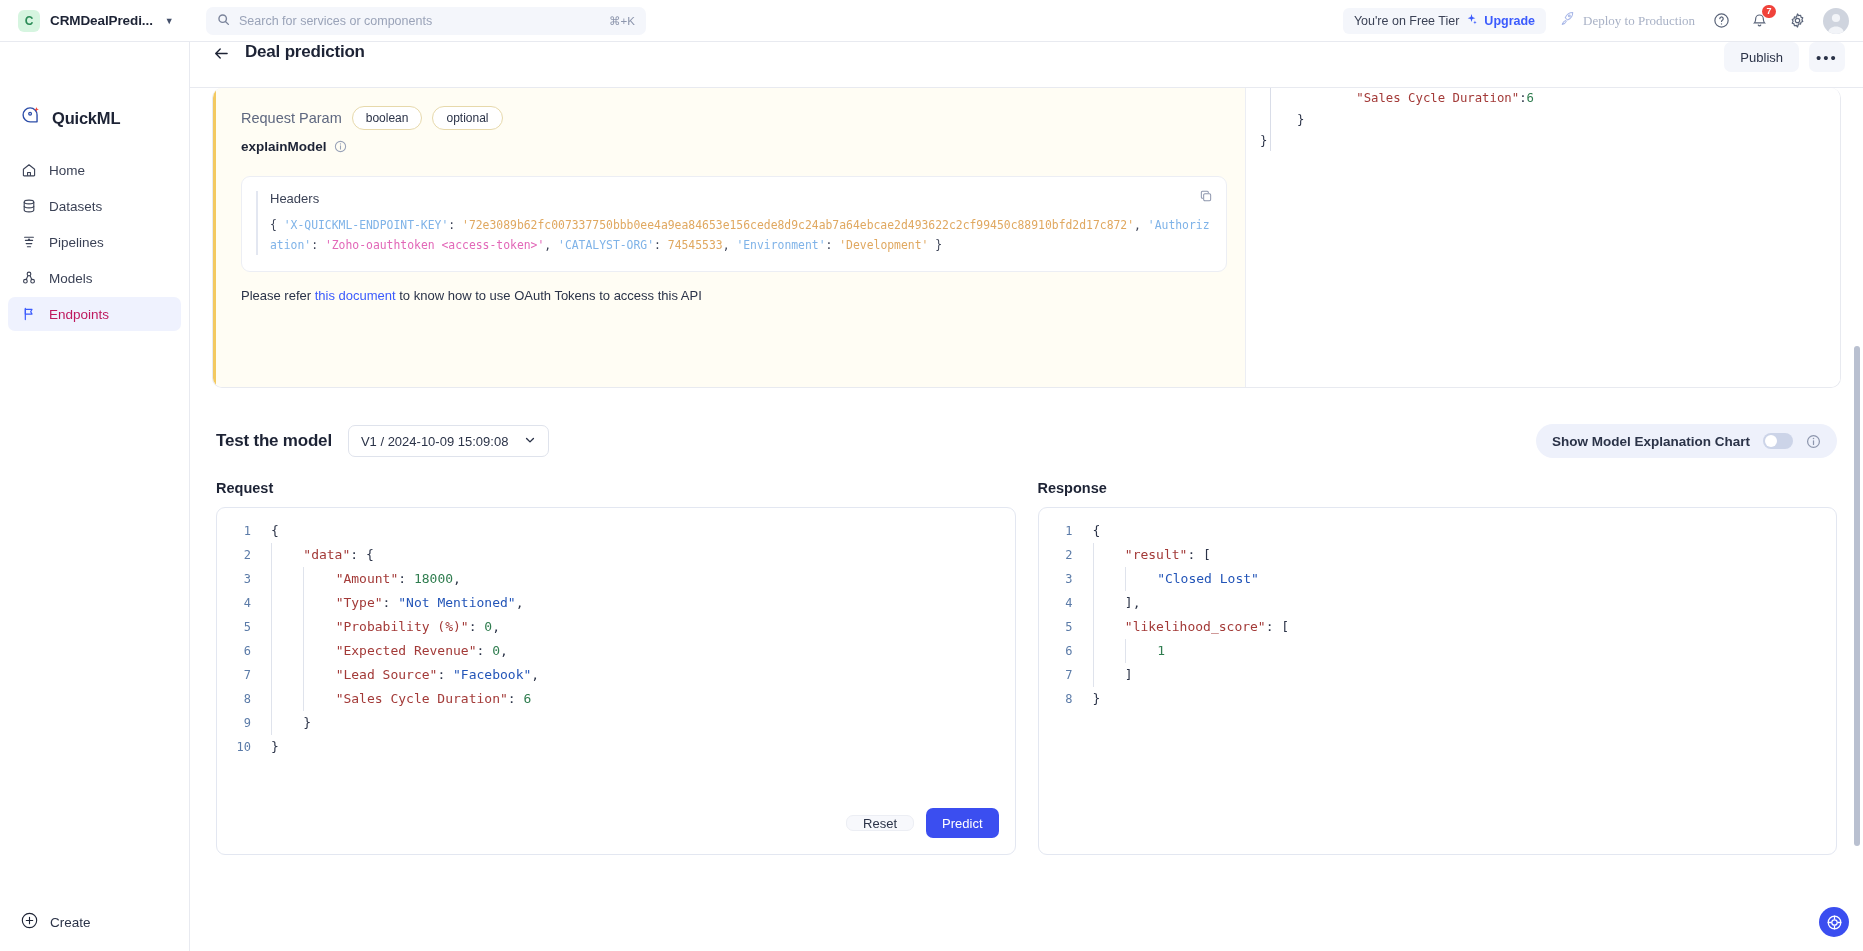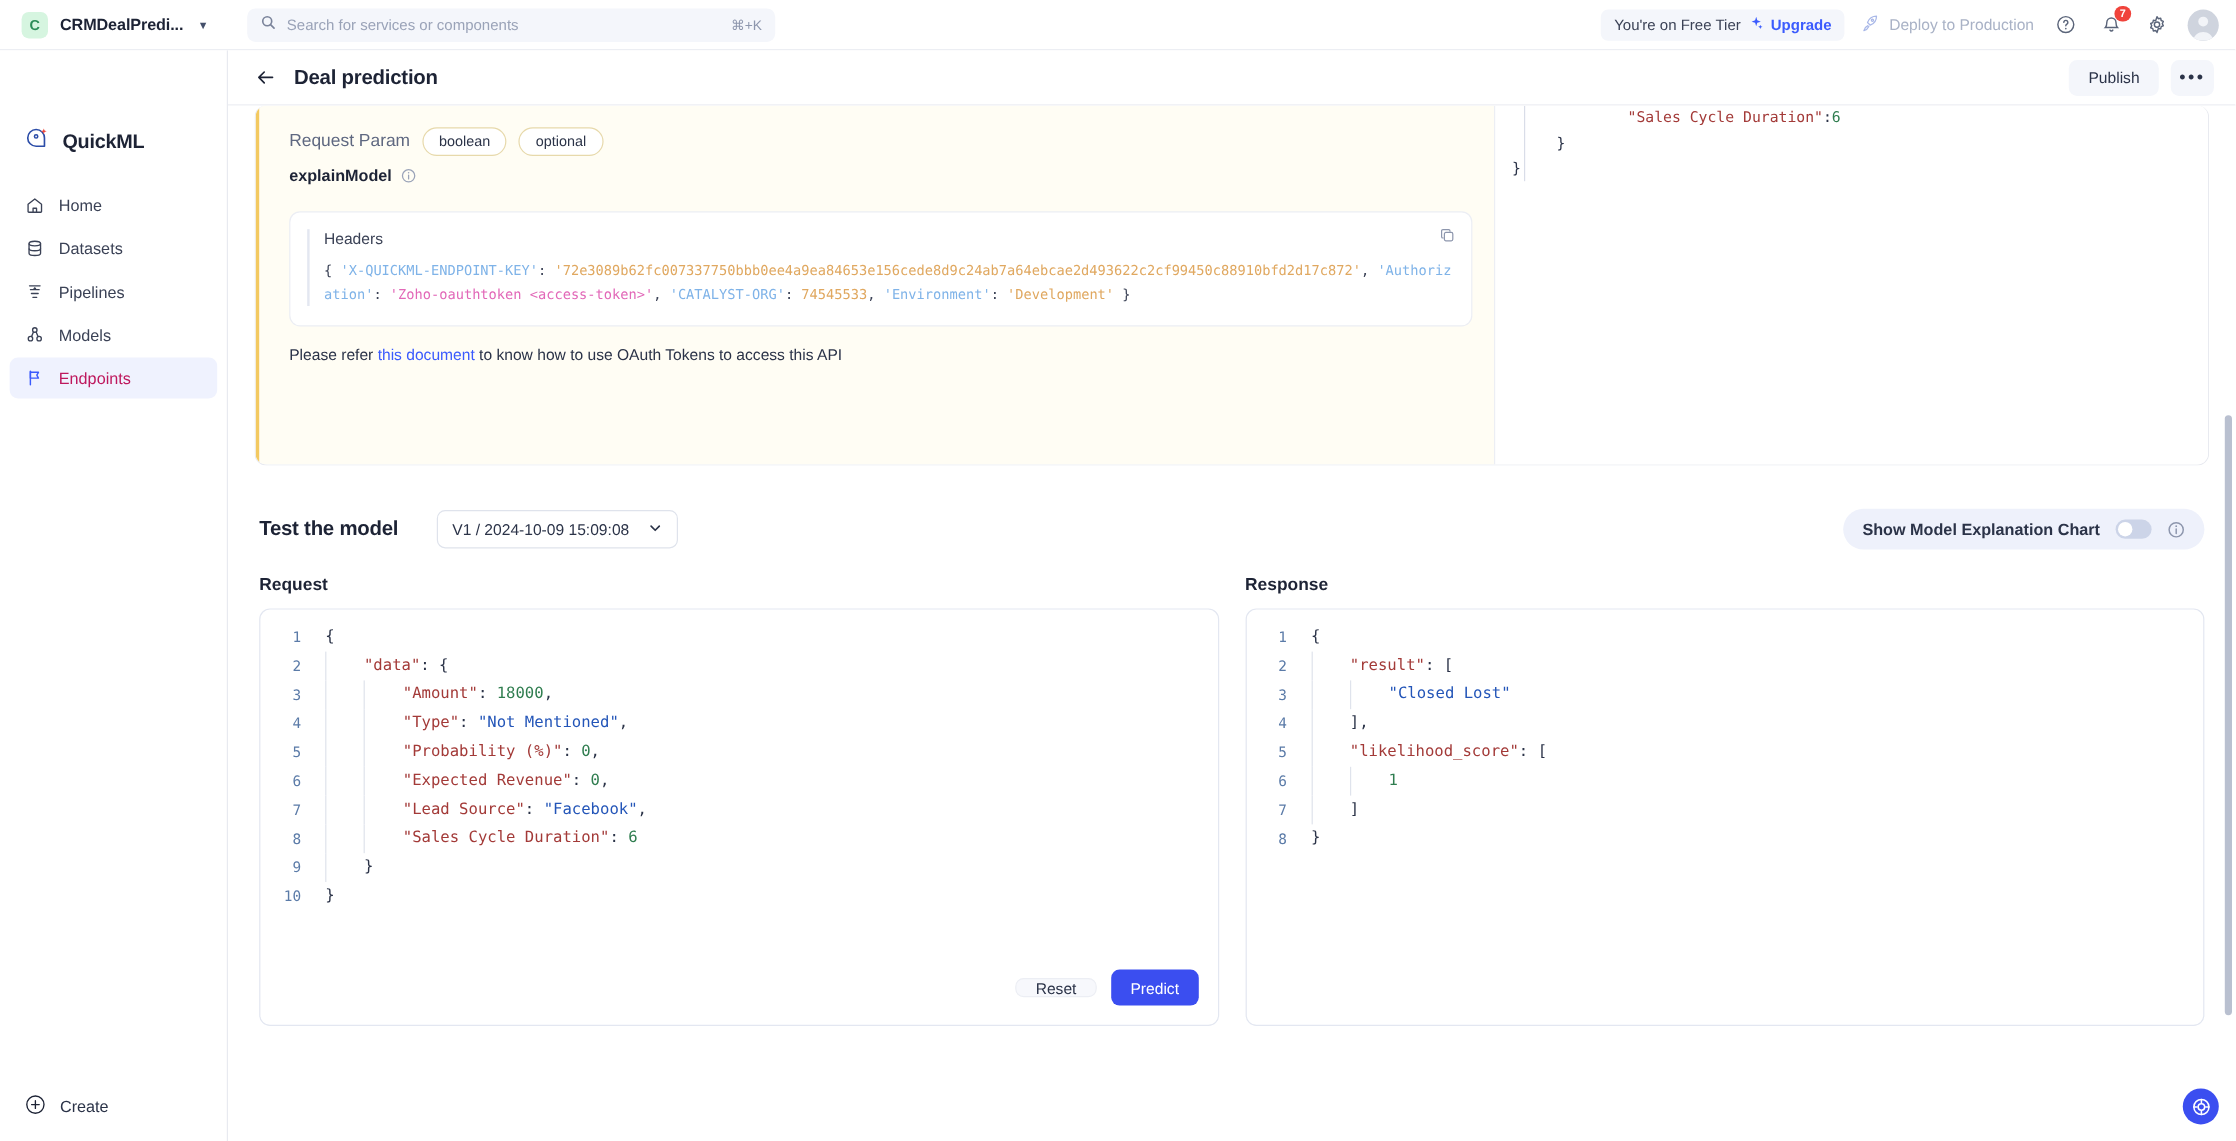--- a/index.html
+++ b/index.html
@@ -49,21 +49,21 @@
 
   .top-right { margin-left: auto; display: flex; align-items: center; gap: 14px; }
   .tier-pill {
     height: 26px; border-radius: 6px; background: #f4f6fb;
     display: flex; align-items: center; gap: 7px; padding: 0 11px;
     font-size: 12.5px; color: #3b4256;
   }
   .tier-pill .upgrade { color: #3b5bfd; font-weight: 700; }
   .deploy {
     display: flex; align-items: center; gap: 8px;
-    font-size: 13px; color: #a9b2c6;
+    font-size: 13px; color: #a9b2c6; font-family: Liberation Serif, serif;
   }
   .icon-btn {
     width: 24px; height: 24px; display: flex; align-items: center; justify-content: center;
     color: #5a6479; position: relative;
   }
   .badge-count {
     position: absolute; top: -4px; right: -5px;
     background: #f0433b; color: #fff;
     font-size: 9px; font-weight: 700; line-height: 1;
     border-radius: 8px; padding: 2px 4px; min-width: 14px; text-align: center;
@@ -104,21 +104,21 @@
   .create {
     margin-top: auto; padding: 0 0 18px 20px;
     display: flex; align-items: center; gap: 11px;
     font-size: 13.5px; color: #2b3348;
   }
 
   
   .main { flex: 1; min-width: 0; display: flex; flex-direction: column; background: #fff; }
   .page-head {
     height: 46px; flex: 0 0 46px;
-    display: flex; align-items: center;
+    display: flex; align-items: flex-start;
     border-bottom: 1px solid #e8eaf0;
     padding: 0 18px 0 20px;
   }
   .back-arrow { width: 22px; height: 22px; display:flex; align-items:center; justify-content:center; color:#1d2335; }
   .page-title { font-size: 17px; font-weight: 600; margin-left: 13px; letter-spacing: -.2px; }
   .head-actions { margin-left: auto; display: flex; align-items: center; gap: 10px; }
   .btn-soft {
     height: 30px; border-radius: 7px; background: #f4f6fb;
     display: flex; align-items: center; justify-content: center;
     padding: 0 16px; font-size: 13px; color: #2b3348; border: none;
@@ -192,21 +192,21 @@
   .rc-row { display:flex; }
   .ck { color: #a33a38; }
   .cn { color: #2f7d4f; }
   .cb { color: #2b3348; }
 
   
   .test-wrap { margin-top: 36px; padding: 0 4px; }
   .test-head { display: flex; align-items: center; }
   .test-title { font-size: 17px; font-weight: 700; color: #1d2335; letter-spacing: -.2px; }
   .select {
-    margin-left: 32px; height: 32px; min-width: 182px;
+    margin-left: 16px; height: 32px; min-width: 182px;
     border: 1px solid #dfe3ec; border-radius: 7px; background: #fff;
     display: flex; align-items: center; justify-content: space-between;
     padding: 0 12px; font-size: 13px; color: #2b3348; gap: 16px;
   }
   .explain-pill {
     margin-left: auto; height: 34px; border-radius: 18px;
     background: #eef1fb; display: flex; align-items: center; gap: 13px;
     padding: 0 16px;
   }
   .explain-label { font-size: 13.5px; font-weight: 600; color: #2b3348; }

